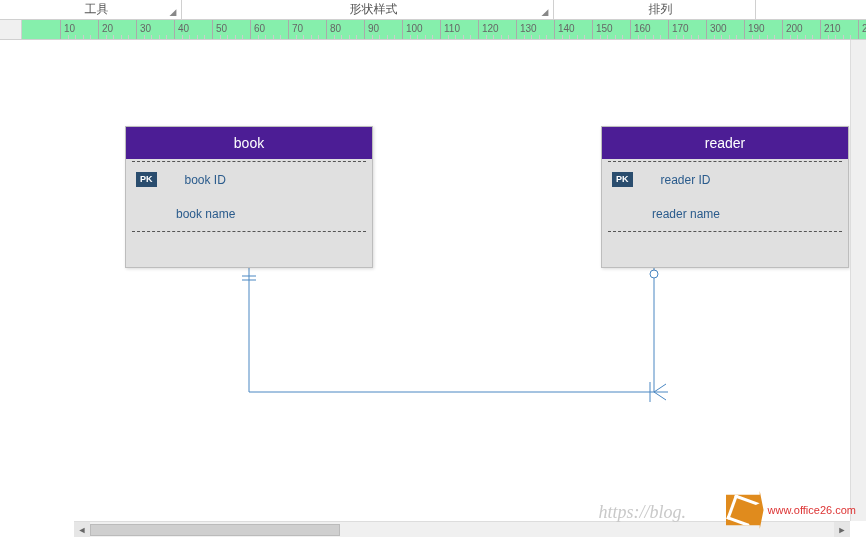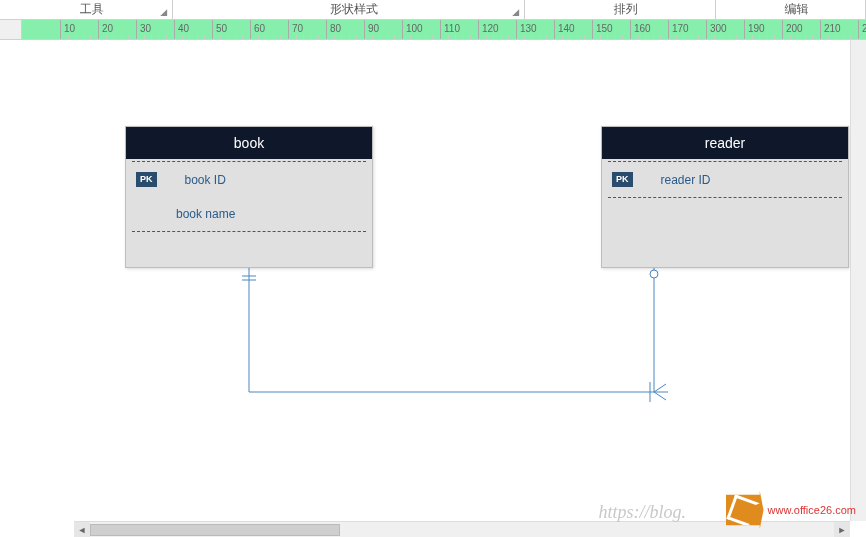--- a/index.html
+++ b/index.html
@@ -70,21 +70,21 @@
       background: #fff;
     }
     
     .entity {
       position: absolute;
       background: #e0e0e0;
       border: 1px solid #bdbdbd;
       box-shadow: 1px 1px 3px rgba(0,0,0,0.15);
     }
     .entity-header {
-      background: #0f172a;
+      background: #4c1d95;
       color: #fff;
       text-align: center;
       padding: 8px 4px;
       font-size: 14px;
     }
     .entity-sep { border-top: 1px dashed #555; margin: 2px 6px 0 6px; }
     .entity-row {
       display: flex; align-items: center;
       padding: 10px 10px;
       font-size: 12px;
@@ -152,23 +152,20 @@
     <div class="ribbon-group" style="width: 170px;">
       <span>工具</span>
       <span class="ribbon-launcher">◢</span>
     </div>
     <div class="ribbon-group" style="width: 360px;">
       <span>形状样式</span>
       <span class="ribbon-launcher">◢</span>
     </div>
     <div class="ribbon-group" style="width: 190px;">
       <span>排列</span>
-    </div>
-    <div class="ribbon-group" style="width: 146px;">
-      <span>编辑</span>
     </div>
   </div>
 
 <div class="ruler-wrap">
   <div class="stub"></div>
   <div class="ruler" id="ruler">
       <div class="tick" style="left: 38px;">
         <div class="tick-label">10</div>
       </div>
       <div class="tick-minor" style="left: 45.6px;"></div>
@@ -351,20 +348,24 @@
     <div class="entity-bottom-sep"></div>
   </div>
 
   <div class="entity" id="ent-reader" style="left: 579px; top: 86px; width: 248px; height: 142px;">
     <div class="entity-header">reader</div>
     <div class="entity-sep"></div>
     <div class="entity-row">
       <span class="pk-badge">PK</span>
       <span>reader ID</span>
     </div>
+    <div class="entity-row">
+      <span class="attr-spacer"></span>
+      <span>reader name</span>
+    </div>
     <div class="entity-bottom-sep"></div>
   </div>
 
 </div>
 
 <div class="vscroll"></div>
 
 <div class="hscroll">
   <div class="scroll-btn">◄</div>
   <div class="track">

